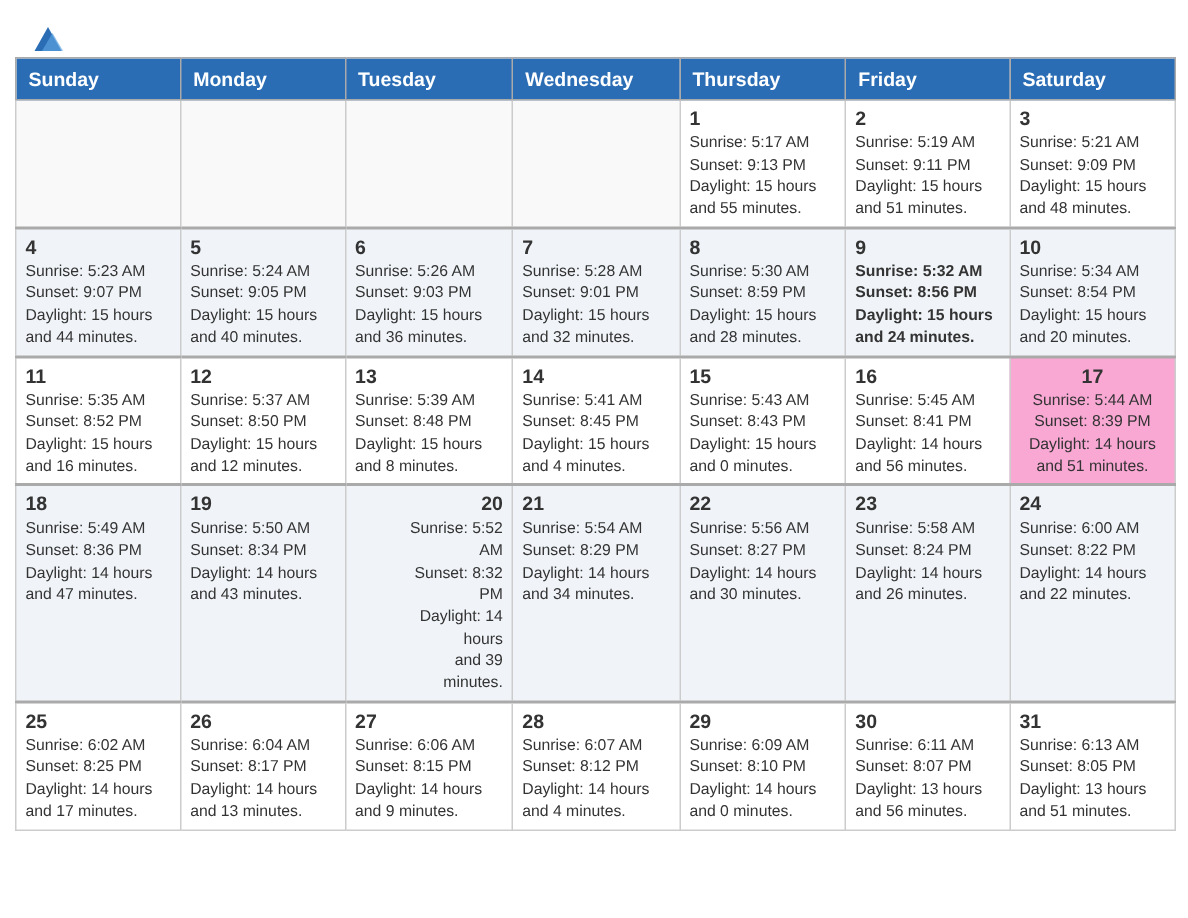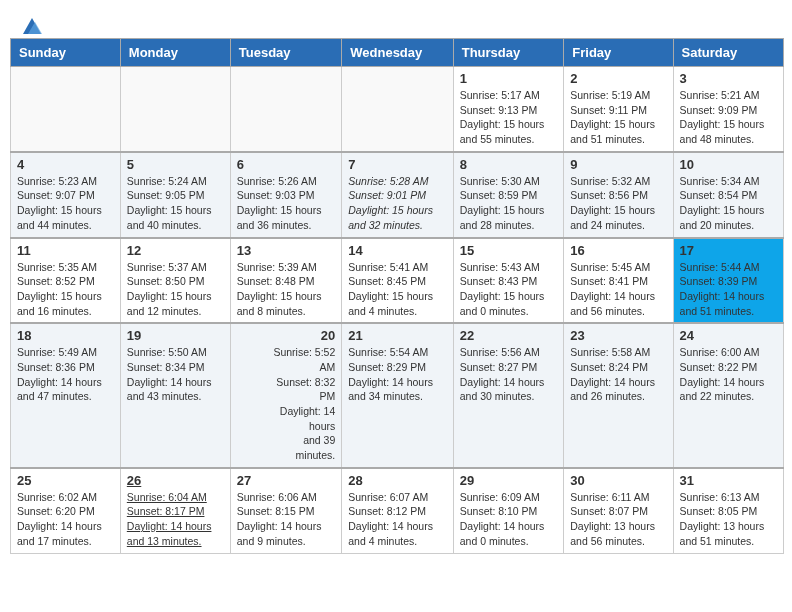--- a/index.html
+++ b/index.html
@@ -102,35 +102,35 @@
           </td>
           <td style="background: rgb(240, 244, 248);">
             <div class="cell-day">6</div>
             <div class="cell-info" style="white-space: pre-line;">Sunrise: 5:26 AM
 Sunset: 9:03 PM
 Daylight: 15 hours
 and 36 minutes.</div>
           </td>
           <td style="background: rgb(240, 244, 248);">
             <div class="cell-day">7</div>
-            <div class="cell-info" style="white-space: pre-line; font-style: italic;">Sunrise: 5:28 AM
+            <div class="cell-info" style="white-space: pre-line;">Sunrise: 5:28 AM
 Sunset: 9:01 PM
 Daylight: 15 hours
 and 32 minutes.</div>
           </td>
           <td style="background: rgb(240, 244, 248);">
             <div class="cell-day">8</div>
             <div class="cell-info" style="white-space: pre-line;">Sunrise: 5:30 AM
 Sunset: 8:59 PM
 Daylight: 15 hours
 and 28 minutes.</div>
           </td>
           <td style="background: rgb(240, 244, 248);">
             <div class="cell-day">9</div>
-            <div class="cell-info" style="white-space: pre-line;">Sunrise: 5:32 AM
+            <div class="cell-info" style="white-space: pre-line; font-weight: bold;">Sunrise: 5:32 AM
 Sunset: 8:56 PM
 Daylight: 15 hours
 and 24 minutes.</div>
           </td>
           <td style="background: rgb(240, 244, 248);">
             <div class="cell-day">10</div>
             <div class="cell-info" style="white-space: pre-line;">Sunrise: 5:34 AM
 Sunset: 8:54 PM
 Daylight: 15 hours
 and 20 minutes.</div>
@@ -172,21 +172,21 @@
 Daylight: 15 hours
 and 0 minutes.</div>
           </td>
           <td style="background: rgb(255, 255, 255);">
             <div class="cell-day">16</div>
             <div class="cell-info" style="white-space: pre-line;">Sunrise: 5:45 AM
 Sunset: 8:41 PM
 Daylight: 14 hours
 and 56 minutes.</div>
           </td>
-          <td style="background: #0ea5e9;">
+          <td style="background: #f9a8d4; text-align: center;">
             <div class="cell-day">17</div>
             <div class="cell-info" style="white-space: pre-line;">Sunrise: 5:44 AM
 Sunset: 8:39 PM
 Daylight: 14 hours
 and 51 minutes.</div>
           </td>
         </tr>
         <tr class="row-sep">
           <td style="background: rgb(240, 244, 248);">
             <div class="cell-day">18</div>
@@ -235,25 +235,25 @@
             <div class="cell-info" style="white-space: pre-line;">Sunrise: 6:00 AM
 Sunset: 8:22 PM
 Daylight: 14 hours
 and 22 minutes.</div>
           </td>
         </tr>
         <tr class="row-sep">
           <td style="background: rgb(255, 255, 255);">
             <div class="cell-day">25</div>
             <div class="cell-info" style="white-space: pre-line;">Sunrise: 6:02 AM
-Sunset: 6:20 PM
+Sunset: 8:25 PM
 Daylight: 14 hours
 and 17 minutes.</div>
           </td>
-          <td style="background: rgb(255, 255, 255); text-decoration: underline;">
+          <td style="background: rgb(255, 255, 255);">
             <div class="cell-day">26</div>
             <div class="cell-info" style="white-space: pre-line;">Sunrise: 6:04 AM
 Sunset: 8:17 PM
 Daylight: 14 hours
 and 13 minutes.</div>
           </td>
           <td style="background: rgb(255, 255, 255);">
             <div class="cell-day">27</div>
             <div class="cell-info" style="white-space: pre-line;">Sunrise: 6:06 AM
 Sunset: 8:15 PM

